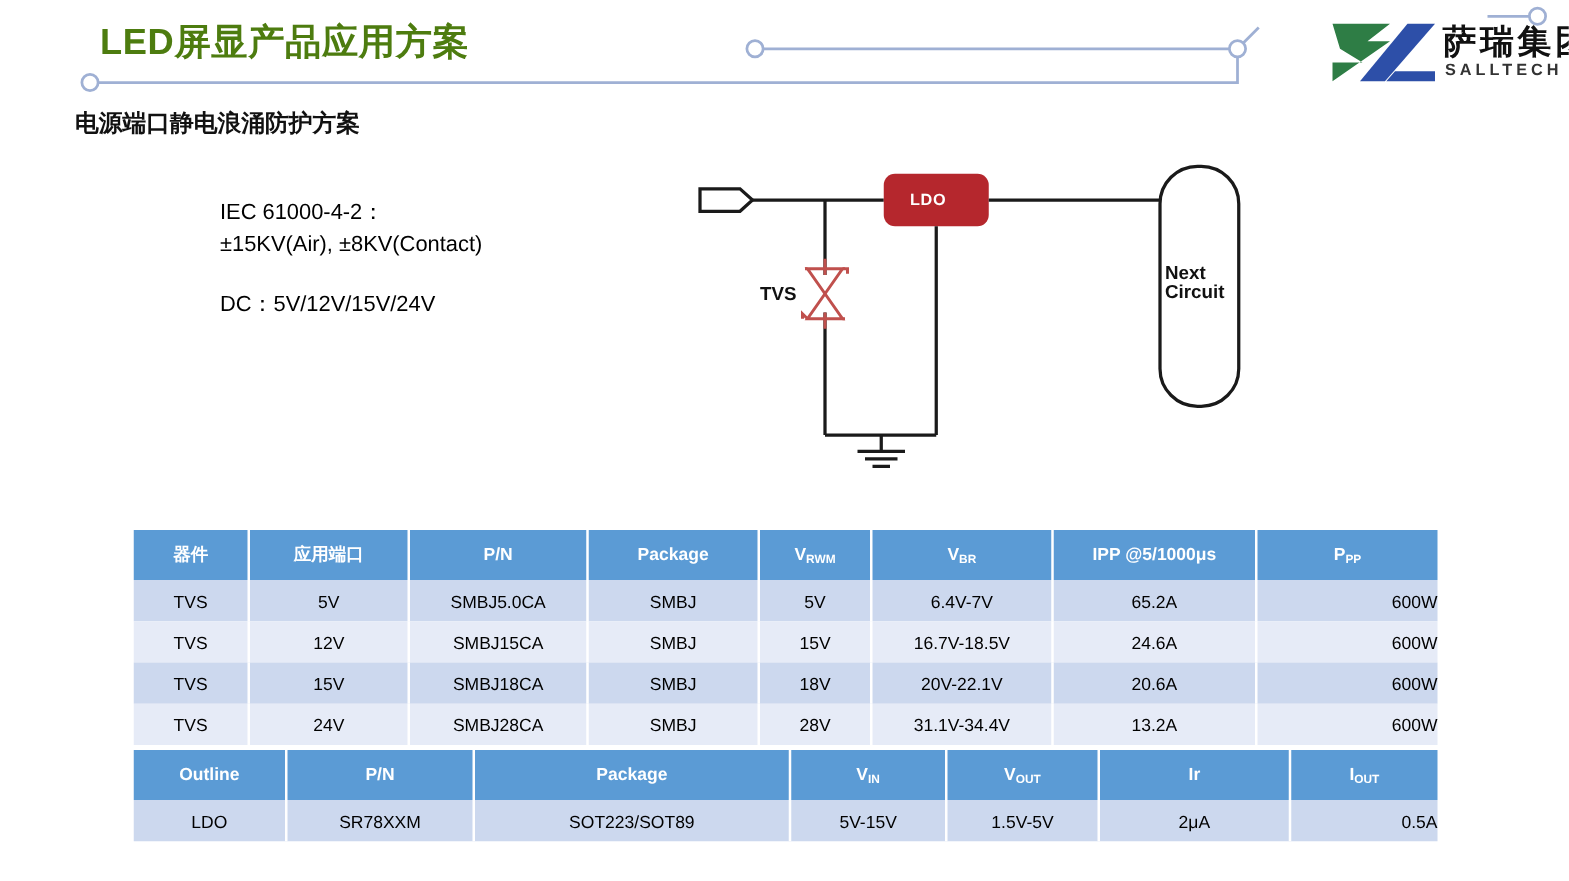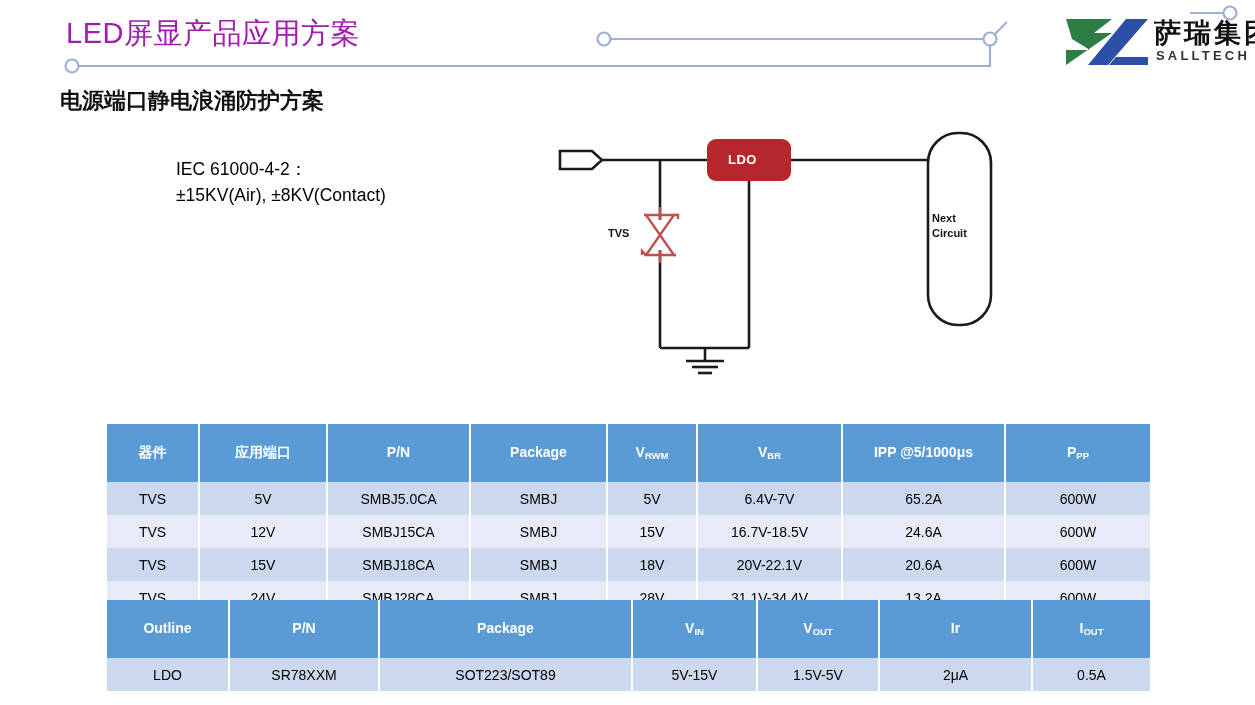--- a/index.html
+++ b/index.html
@@ -17,37 +17,37 @@
   }
 
   
   #header-band {
     position: absolute;
     left: 0; top: 0;
     width: 1255px; height: 80px;
   }
   #page-title {
     position: absolute;
-    left: 66px; top: 14px;
+    left: 80px; top: 14px;
     font-size: 29px;
-    font-weight: normal;
-    color: #a21caf;
+    font-weight: bold;
+    color: #4d7c0f;
     letter-spacing: 0.5px;
     white-space: nowrap;
   }
   #header-deco {
     position: absolute;
     left: 0; top: 0;
     width: 1255px; height: 80px;
     pointer-events: none;
   }
   #subtitle {
     position: absolute;
     left: 60px; top: 86px;
-    font-size: 22px;
+    font-size: 19px;
     font-weight: bold;
     color: #111111;
     white-space: nowrap;
   }
 
   
   #logo {
     position: absolute;
     left: 1064px; top: 17px;
     width: 236px; height: 50px;
@@ -85,21 +85,21 @@
   #spec-block .spec-group:last-child { margin-bottom: 0; }
 
   
   #circuit {
     position: absolute;
     left: 540px; top: 125px;
     width: 500px; height: 265px;
   }
   .circ-label {
     position: absolute;
-    font-size: 11px;
+    font-size: 15px;
     font-weight: bold;
     color: #111111;
     white-space: nowrap;
   }
   #tvs-label { left: 68px; top: 102px; }
   #ldo-label {
     left: 188px; top: 27px;
     color: #ffffff;
     font-size: 13px;
     letter-spacing: 0.5px;
@@ -118,36 +118,36 @@
     font-size: 13.5px;
   }
   #tvs-table { left: 107px; top: 424px; width: 1043px; }
   #ldo-table { left: 107px; top: 600px; width: 1043px; }
 
   .tbl th {
     background: #5b9bd5;
     color: #ffffff;
     font-weight: bold;
     font-size: 14px;
-    height: 28px;
+    height: 40px;
     border-right: 2px solid #ffffff;
     text-align: center;
-    padding: 15px;
+    padding: 0;
     line-height: 1.1;
   }
   .tbl th:last-child { border-right: none; }
   .tbl td {
     height: 33px;
     text-align: center;
     padding: 0;
     border-right: 2px solid #ffffff;
     color: #000000;
     font-size: 14px;
   }
-  .tbl td:last-child { border-right: none; }
+  .tbl td:last-child { border-right: none; text-align: right; }
   .tbl tbody tr.odd td  { background: #ccd8ee; }
   .tbl tbody tr.even td { background: #e6ebf7; }
 
   .tbl sub {
     font-size: 9.5px;
     vertical-align: baseline;
     position: relative;
     top: 2px;
     letter-spacing: 0;
   }
@@ -182,20 +182,23 @@
     <div id="logo-en">SALLTECH GROUP</div>
   </div>
 </div>
 
 <div id="subtitle">电源端口静电浪涌防护方案</div>
 
 <div id="spec-block">
   <div class="spec-group">
     <div>IEC 61000-4-2：</div>
     <div>±15KV(Air), ±8KV(Contact)</div>
+  </div>
+  <div class="spec-group">
+    <div>DC：5V/12V/15V/24V</div>
   </div>
 </div>
 
 <div id="circuit">
   <svg width="500" height="265" viewBox="0 0 500 265">
 
     <path d="M 20 26 L 52 26 L 62 35 L 52 44 L 20 44 Z" fill="#ffffff" stroke="#1a1a1a" stroke-width="2.6"></path>
 
     <line x1="62" y1="35" x2="167" y2="35" stroke="#1a1a1a" stroke-width="2.6"></line>
 

